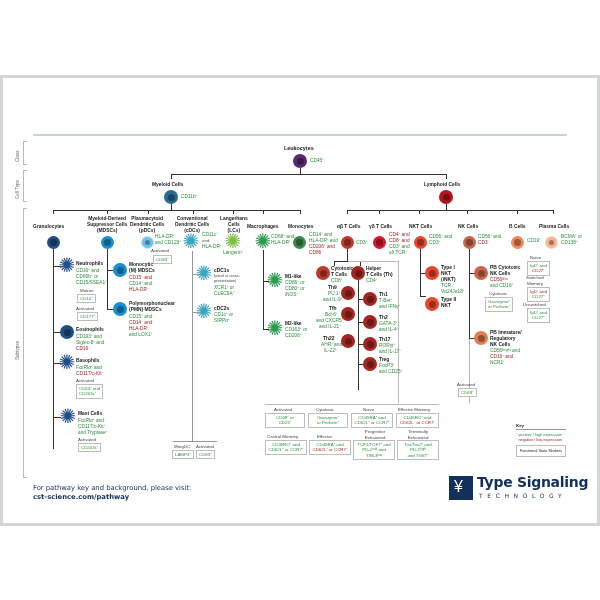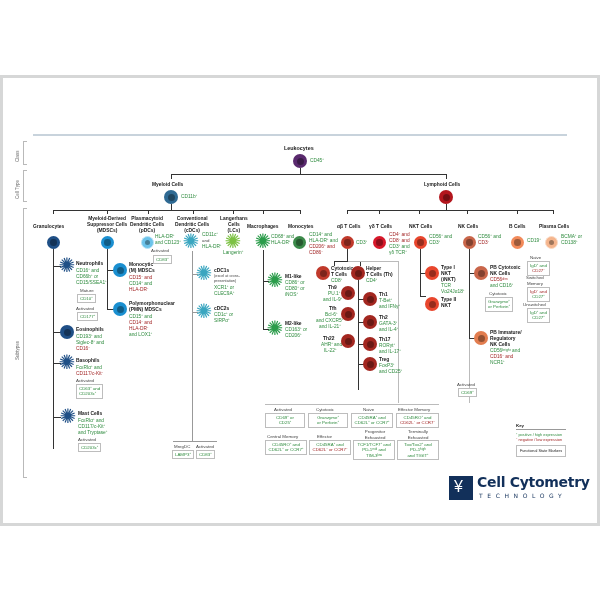--- a/index.html
+++ b/index.html
@@ -391,19 +391,23 @@
       <div>CD27⁺</div>
     </div>
 
   <div class="key">
     <div class="key-title">Key</div>
     <div class="pos">⁺ positive / high expression</div>
     <div class="neg">⁻ negative / low expression</div>
     <div class="key-box">Functional State Markers</div>
   </div>
 
+  <div class="footer-text">
+    <div>For pathway key and background, please visit:</div>
+    <div><b>cst-science.com/pathway</b></div>
+  </div>
 
   <div class="cst-logo">
     <div class="cst-mark"></div>
-    <div class="cst-name">Cell Cytometry</div>
+    <div class="cst-name">Type Signaling</div>
     <div class="cst-tech">TECHNOLOGY</div>
   </div>
 </div>
 
 </body></html>

